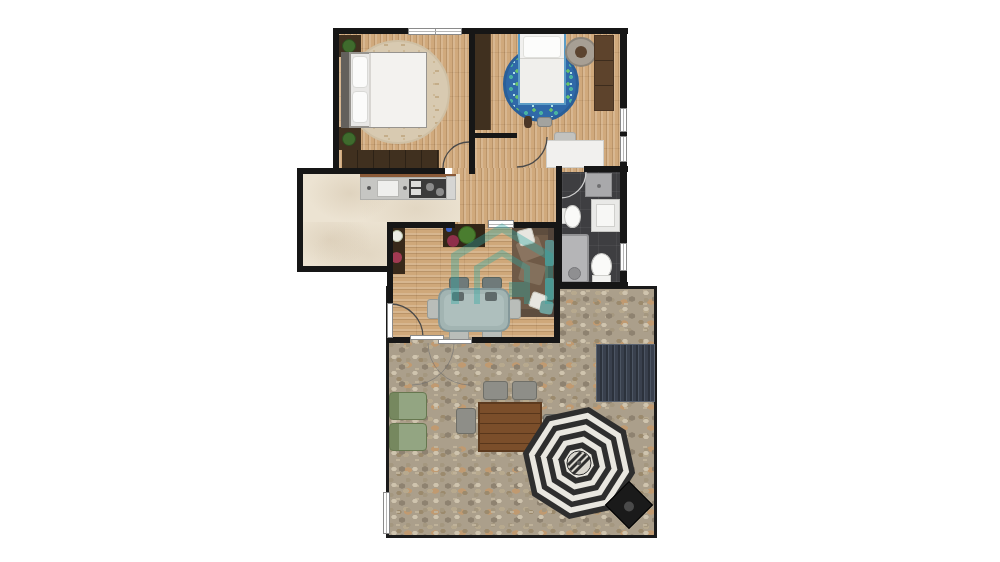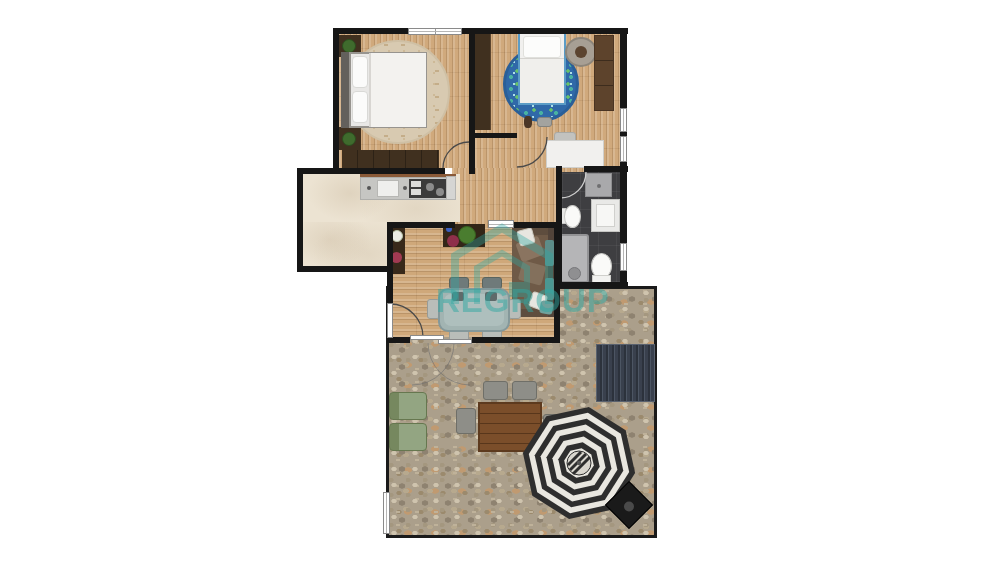--- a/index.html
+++ b/index.html
@@ -250,15 +250,14 @@
     <div class="abs window" style="left:28px;top:4px;width:34px;height:5px;"></div>
   </div>
 
   <div class="abs window" style="left:387px;top:303px;width:6px;height:35px;"></div>
 
   <svg class="abs wm" style="left:447px;top:222px;" width="110" height="86" viewBox="0 0 110 86" opacity="0.38">
     <path d="M8,82 L8,34 L55,6 L102,34 L102,82" fill="none" stroke="#2fa8a2" stroke-width="8"></path>
     <path d="M30,82 L30,46 L55,31 L80,46 L80,82" fill="none" stroke="#2fa8a2" stroke-width="6"></path>
     <rect x="62" y="60" width="15" height="15" fill="#2fa8a2"></rect>
   </svg>
-  <div class="wm-text wm">REGROUP</div>
 
 </div>
 
 </body></html>

